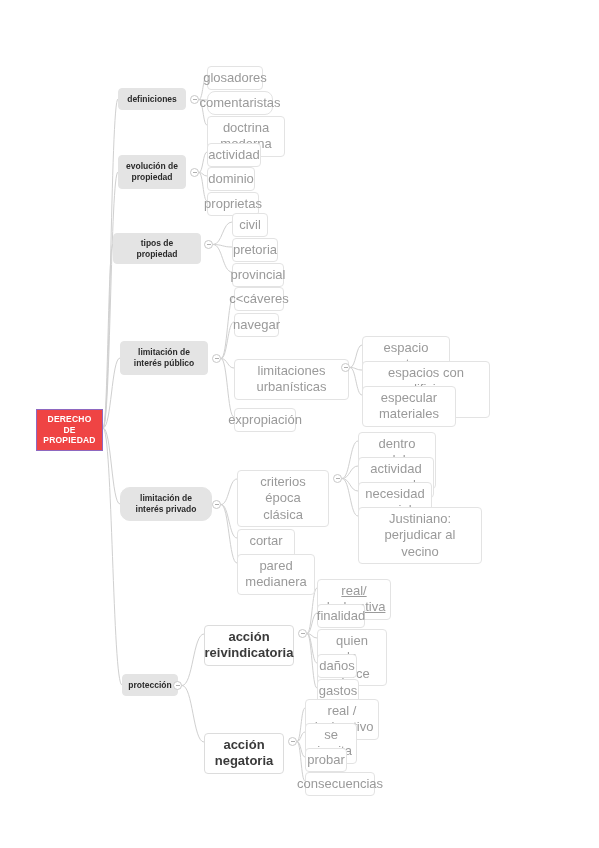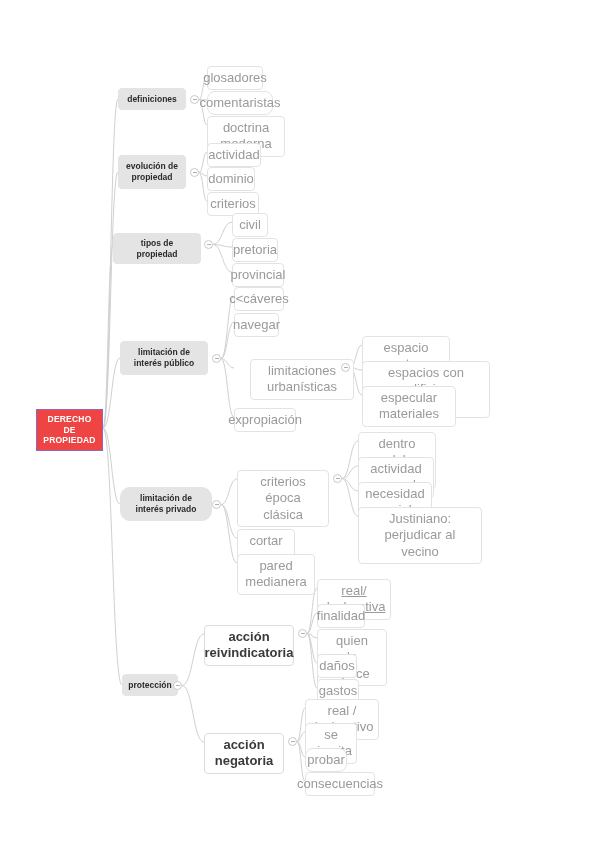--- a/index.html
+++ b/index.html
@@ -88,21 +88,21 @@
         <span>evolución de propiedad</span>
       </div>
       <div class="toggle" style="left: 190px; top: 168px;"></div>
       <div class="node leaf" style="left: 207px; top: 143px; width: 54px; min-height: 18px;">
         <span>actividad</span>
       </div>
       <div class="node leaf" style="left: 207px; top: 167px; width: 48px; min-height: 18px;">
         <span>dominio</span>
       </div>
       <div class="node leaf" style="left: 207px; top: 192px; width: 52px; min-height: 18px;">
-        <span>criterios</span>
+        <span>proprietas</span>
       </div>
       <div class="node lvl1" style="left: 113px; top: 233px; width: 88px; min-height: 22px;">
         <span>tipos de propiedad</span>
       </div>
       <div class="toggle" style="left: 204px; top: 240px;"></div>
       <div class="node leaf" style="left: 232px; top: 213px; width: 36px; min-height: 18px;">
         <span>civil</span>
       </div>
       <div class="node leaf" style="left: 232px; top: 238px; width: 46px; min-height: 18px;">
         <span>pretoria</span>
@@ -113,21 +113,21 @@
       <div class="node lvl1" style="left: 120px; top: 341px; width: 88px; min-height: 34px;">
         <span>limitación de interés público</span>
       </div>
       <div class="toggle" style="left: 212px; top: 354px;"></div>
       <div class="node leaf" style="left: 234px; top: 287px; width: 50px; min-height: 18px;">
         <span>c&lt;cáveres</span>
       </div>
       <div class="node leaf" style="left: 234px; top: 313px; width: 45px; min-height: 18px;">
         <span>navegar</span>
       </div>
-      <div class="node leaf" style="left: 234px; top: 359px; width: 104px; min-height: 18px; margin-left: 16px;">
+      <div class="node leaf" style="left: 234px; top: 359px; width: 115px; min-height: 18px;">
         <span>limitaciones urbanísticas</span>
       </div>
       <div class="toggle" style="left: 341px; top: 363px;"></div>
       <div class="node leaf" style="left: 362px; top: 336px; width: 88px; min-height: 18px;">
         <span>espacio entre casas</span>
       </div>
       <div class="node leaf" style="left: 362px; top: 361px; width: 128px; min-height: 18px;">
         <span>espacios con edificios públicos</span>
       </div>
       <div class="node leaf" style="left: 362px; top: 386px; width: 94px; min-height: 18px;">
@@ -188,20 +188,20 @@
       <div class="node leaf b" style="left: 204px; top: 733px; width: 80px; min-height: 18px;">
         <span>acción negatoria</span>
       </div>
       <div class="toggle" style="left: 288px; top: 737px;"></div>
       <div class="node leaf" style="left: 305px; top: 699px; width: 74px; min-height: 18px;">
         <span>real / declarativo</span>
       </div>
       <div class="node leaf" style="left: 305px; top: 723px; width: 52px; min-height: 18px;">
         <span>se ejercita</span>
       </div>
-      <div class="node leaf" style="left: 305px; top: 748px; width: 42px; min-height: 18px; border-radius: 8px;">
+      <div class="node leaf" style="left: 305px; top: 748px; width: 42px; min-height: 18px;">
         <span>probar</span>
       </div>
       <div class="node leaf" style="left: 305px; top: 772px; width: 70px; min-height: 18px;">
         <span>consecuencias</span>
       </div>
     </div>
 </div>
 
 </body></html>

